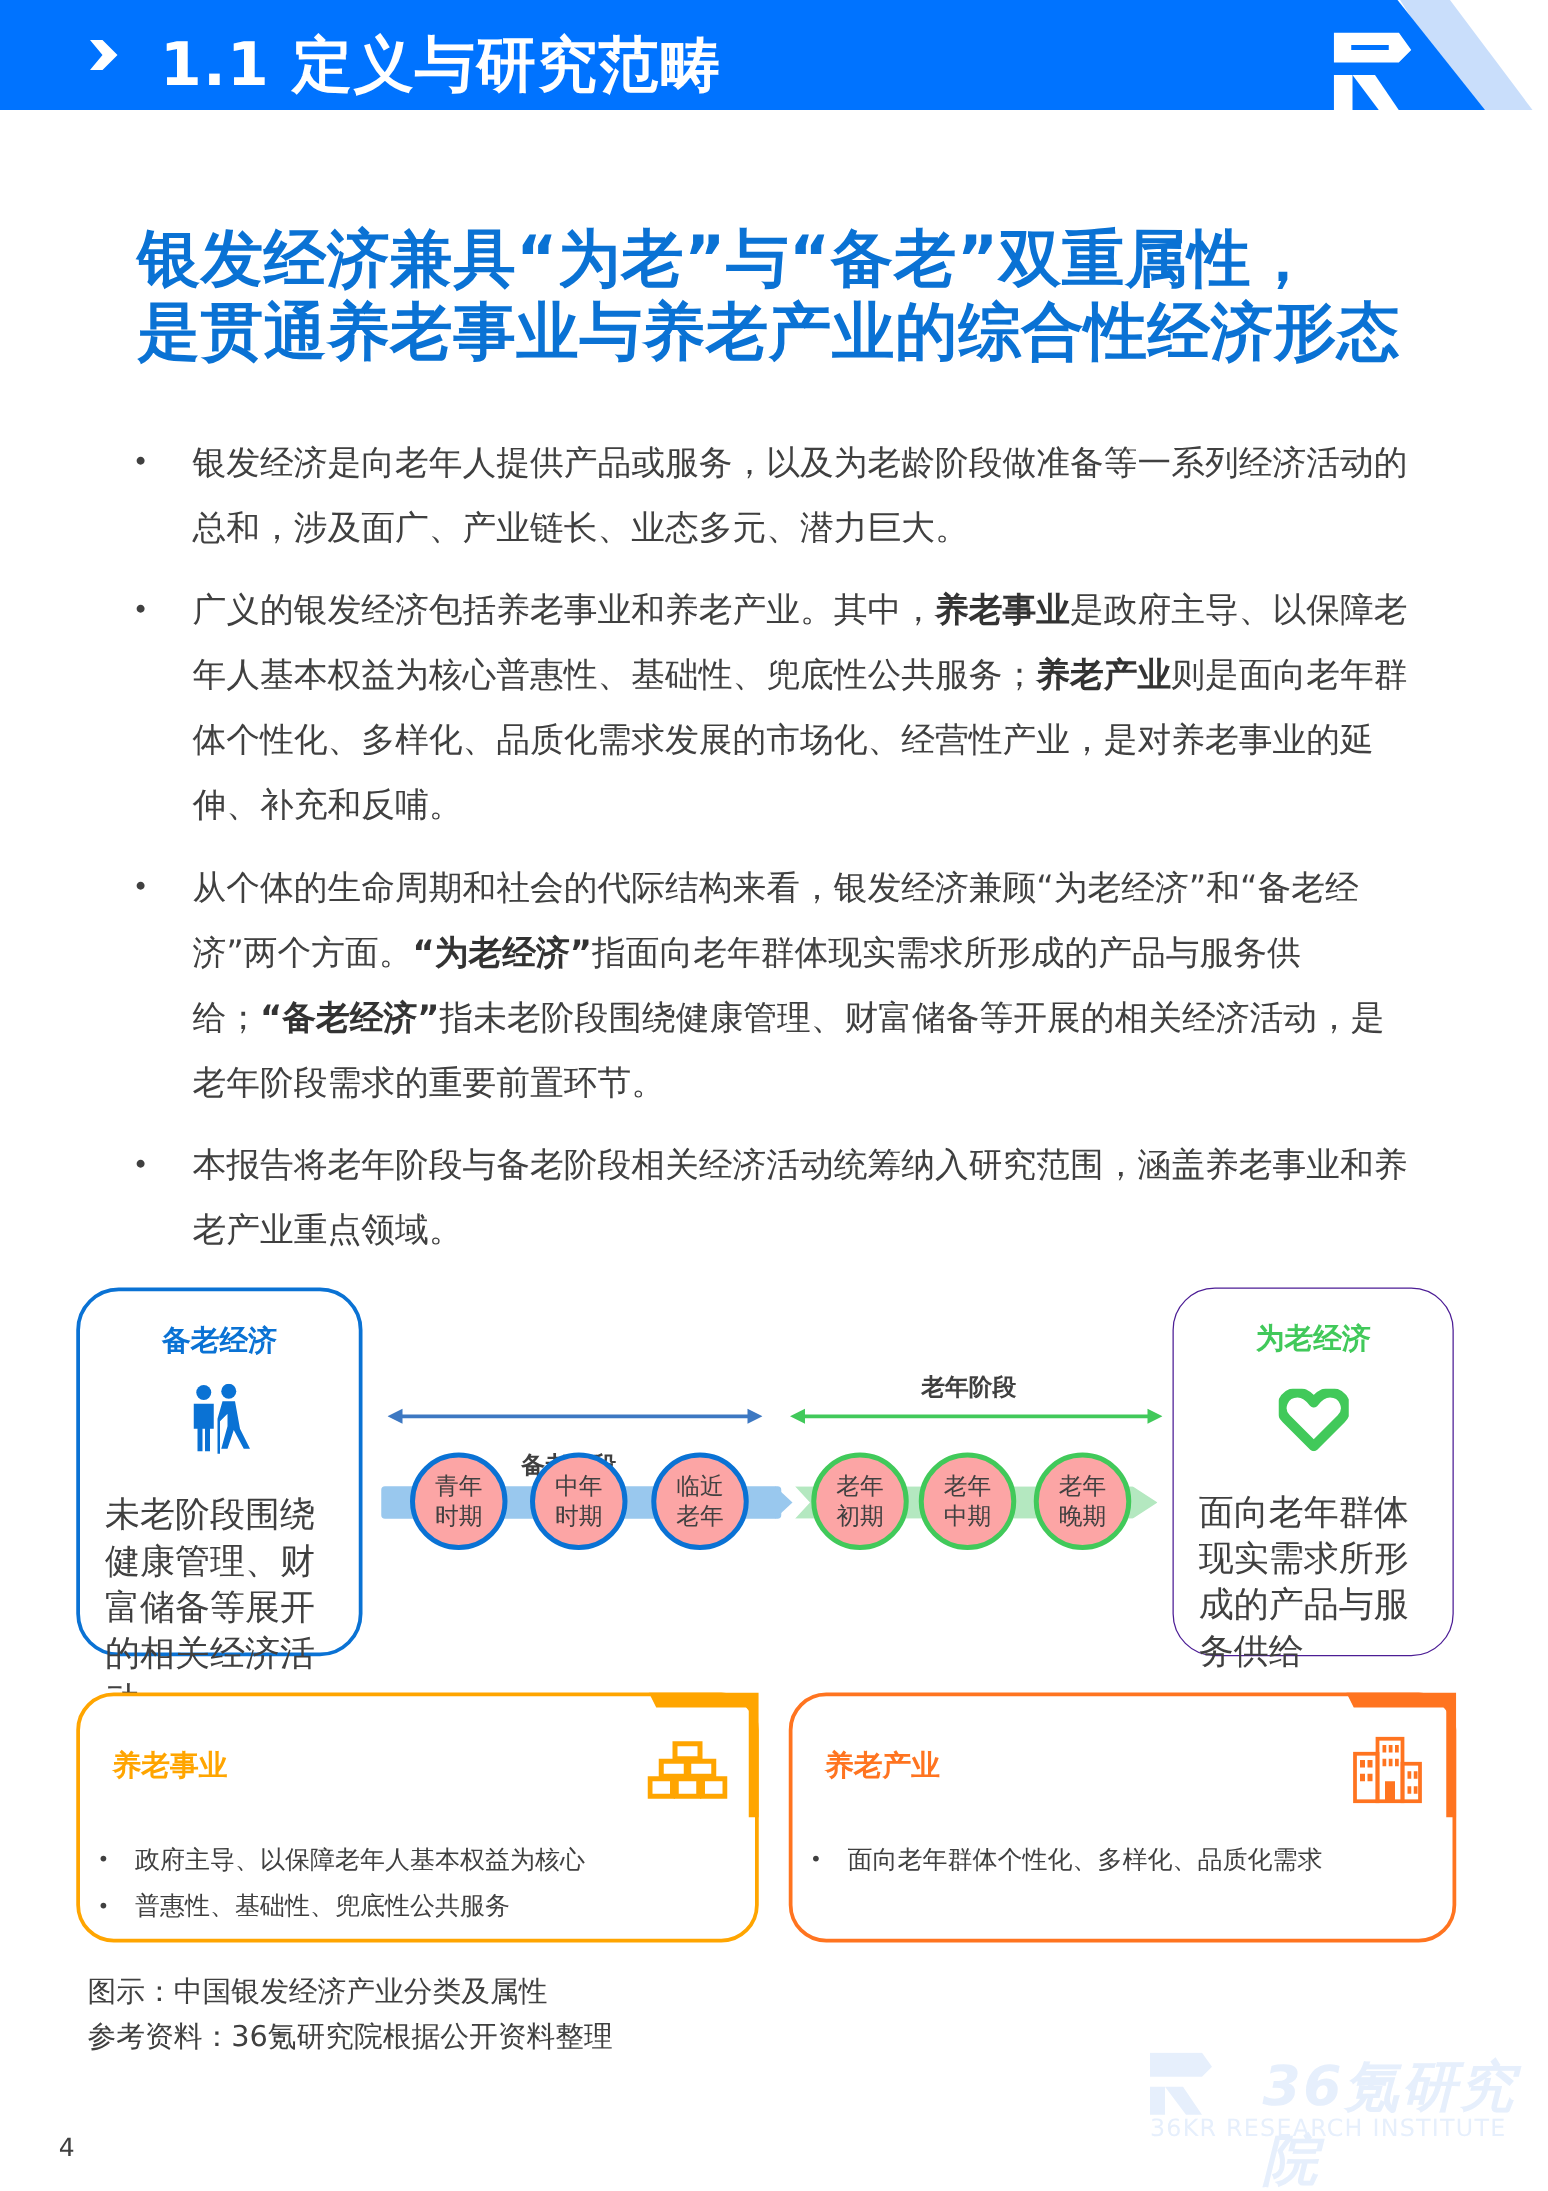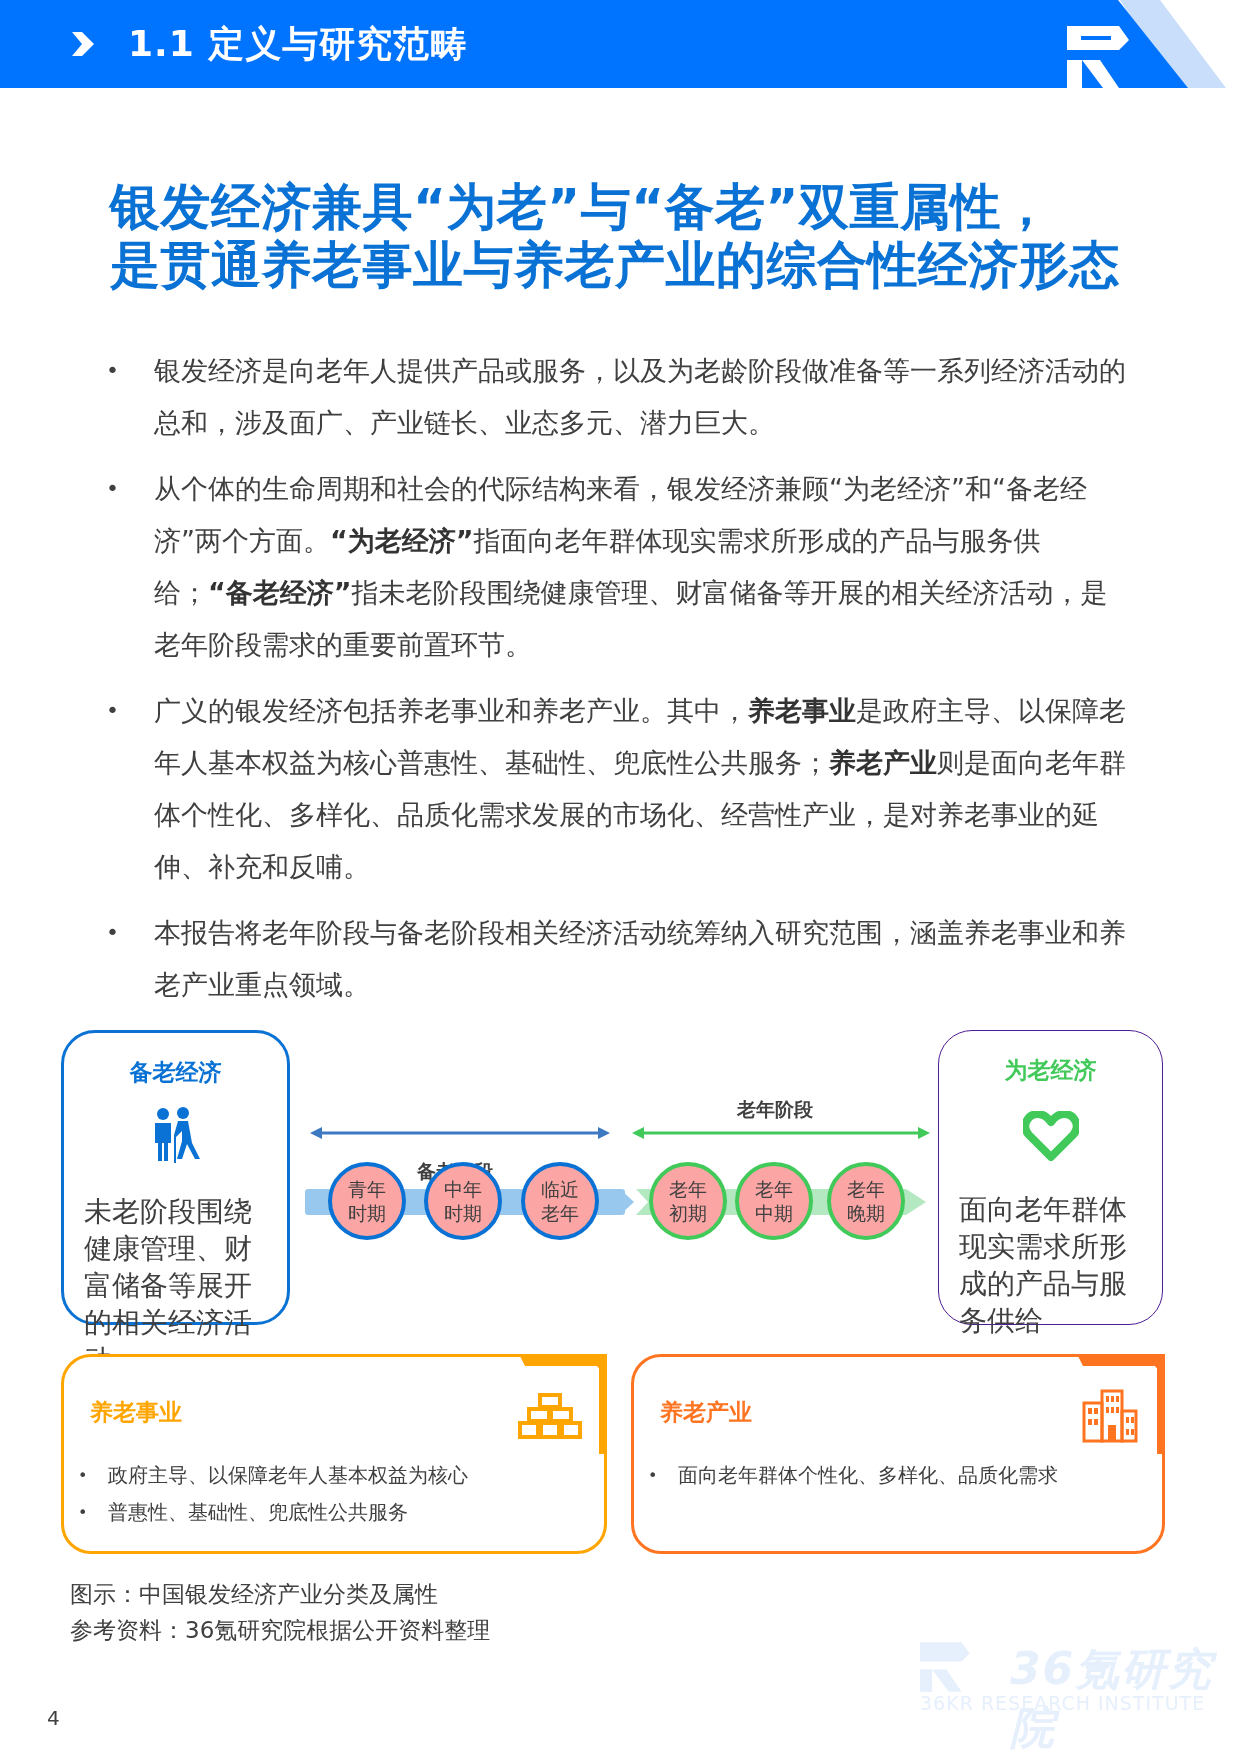--- a/index.html
+++ b/index.html
@@ -6,21 +6,21 @@
   html, body { width: 1238px; height: 1753px; background: #ffffff; overflow: hidden; }
   body { position: relative; font-family: "DejaVu Sans", "Liberation Sans", sans-serif; color: #404040; }
 
   
   .header { position: absolute; left: 0; top: 0; width: 1238px; height: 88px; overflow: hidden; }
   .header-bar { position: absolute; left: 0; top: 0; width: 1200px; height: 88px; background: #0073ff;
                 clip-path: polygon(0 0, 1118px 0, 1188px 88px, 0 88px); }
   .header-stripe { position: absolute; left: 0; top: 0; width: 1238px; height: 110px; background: #c9defb;
                 clip-path: polygon(1120px 0, 1160px 0, 1238px 104px, 1238px 110px, 1190px 110px, 1120px 0); }
   .header-chevron { position: absolute; left: 70px; top: 30px; width: 26px; height: 28px; }
-  .header-title { position: absolute; left: 128px; top: 20px; font-size: 36px; font-weight: bold; color: #ffffff; letter-spacing: 1px; }
+  .header-title { position: absolute; left: 128px; top: 20px; font-size: 48px; font-weight: bold; color: #ffffff; letter-spacing: 1px; }
   .header-logo { position: absolute; left: 1067px; top: 26px; width: 70px; height: 62px; }
 
   
   .main-title { position: absolute; left: 110px; top: 178px; width: 1020px; color: #0a72d4; font-weight: bold;
                 font-size: 50px; line-height: 58px; letter-spacing: 0.5px; }
 
   
   .bullets { position: absolute; left: 100px; top: 345px; width: 1030px; }
   .bullet { position: relative; padding-left: 54px; font-size: 27px; line-height: 52px; color: #404040; margin-bottom: 14px; }
   .bullet::before { content: "•"; position: absolute; left: 6px; top: 0; font-size: 22px; color: #404040; }
@@ -55,21 +55,21 @@
 
   
   .obox { position: absolute; top: 1354px; height: 200px; border-radius: 30px; background: #fff; }
   .obox-yellow { left: 61px; width: 546px; border: 3px solid #ffa500; }
   .obox-orange { left: 631px; width: 534px; border: 3px solid #ff7420; }
   .obox-corner { position: absolute; top: -3px; right: -3px; width: 88px; height: 100px; }
   .obox-title { position: absolute; left: 26px; top: 40px; font-size: 23px; font-weight: bold; }
   .obox-yellow .obox-title { color: #ffa500; }
   .obox-orange .obox-title { color: #ff7420; }
   .obox-icon { position: absolute; top: 35px; }
-  .obox-list { position: absolute; left: 14px; top: 100px; width: 100%; list-style: none; }
+  .obox-list { position: absolute; left: 14px; top: 112px; width: 100%; list-style: none; }
   .obox-list li { position: relative; padding-left: 30px; font-size: 20px; line-height: 37px; color: #404040; }
   .obox-list li::before { content: "•"; position: absolute; left: 0; top: 0; font-size: 16px; color: #404040; }
 
   
   .caption { position: absolute; left: 70px; top: 1576px; font-size: 23px; line-height: 36px; color: #404040; }
   .page-num { position: absolute; left: 47px; top: 1706px; font-size: 20px; color: #404040; }
   .wm { position: absolute; left: 920px; top: 1640px; width: 300px; height: 80px; }
   .wm-cn { position: absolute; left: 90px; top: 0; font-size: 44px; font-weight: bold; font-style: italic; color: #e6effc; letter-spacing: 2px; }
   .wm-en { position: absolute; left: 0; top: 52px; font-size: 19px; color: #e6effc; letter-spacing: 1px; }
 </style>
@@ -94,24 +94,24 @@
 <div class="main-title">
   <div>银发经济兼具“为老”与“备老”双重属性，</div>
   <div>是贯通养老事业与养老产业的综合性经济形态</div>
 </div>
 
 <div class="bullets">
   <div class="bullet">
     <span>银发经济是向老年人提供产品或服务，以及为老龄阶段做准备等一系列经济活动的总和，涉及面广、产业链长、业态多元、潜力巨大。</span>
   </div>
   <div class="bullet">
+    <span>广义的银发经济包括养老事业和养老产业。其中，</span><b>养老事业</b><span>是政府主导、以保障老年人基本权益为核心普惠性、基础性、兜底性公共服务；</span><b>养老产业</b><span>则是面向老年群体个性化、多样化、品质化需求发展的市场化、经营性产业，是对养老事业的延伸、补充和反哺。</span>
+  </div>
+  <div class="bullet">
     <span>从个体的生命周期和社会的代际结构来看，银发经济兼顾“为老经济”和“备老经济”两个方面。</span><b>“为老经济”</b><span>指面向老年群体现实需求所形成的产品与服务供给；</span><b>“备老经济”</b><span>指未老阶段围绕健康管理、财富储备等开展的相关经济活动，是老年阶段需求的重要前置环节。</span>
-  </div>
-  <div class="bullet">
-    <span>广义的银发经济包括养老事业和养老产业。其中，</span><b>养老事业</b><span>是政府主导、以保障老年人基本权益为核心普惠性、基础性、兜底性公共服务；</span><b>养老产业</b><span>则是面向老年群体个性化、多样化、品质化需求发展的市场化、经营性产业，是对养老事业的延伸、补充和反哺。</span>
   </div>
   <div class="bullet">
     <span>本报告将老年阶段与备老阶段相关经济活动统筹纳入研究范围，涵盖养老事业和养老产业重点领域。</span>
   </div>
 </div>
 
 <div class="box box-blue">
   <div class="box-title">备老经济</div>
   <svg class="box-icon" width="52" height="56" viewBox="0 0 52 56">
     <circle cx="13" cy="7" r="6" fill="#0a72d4"></circle>

